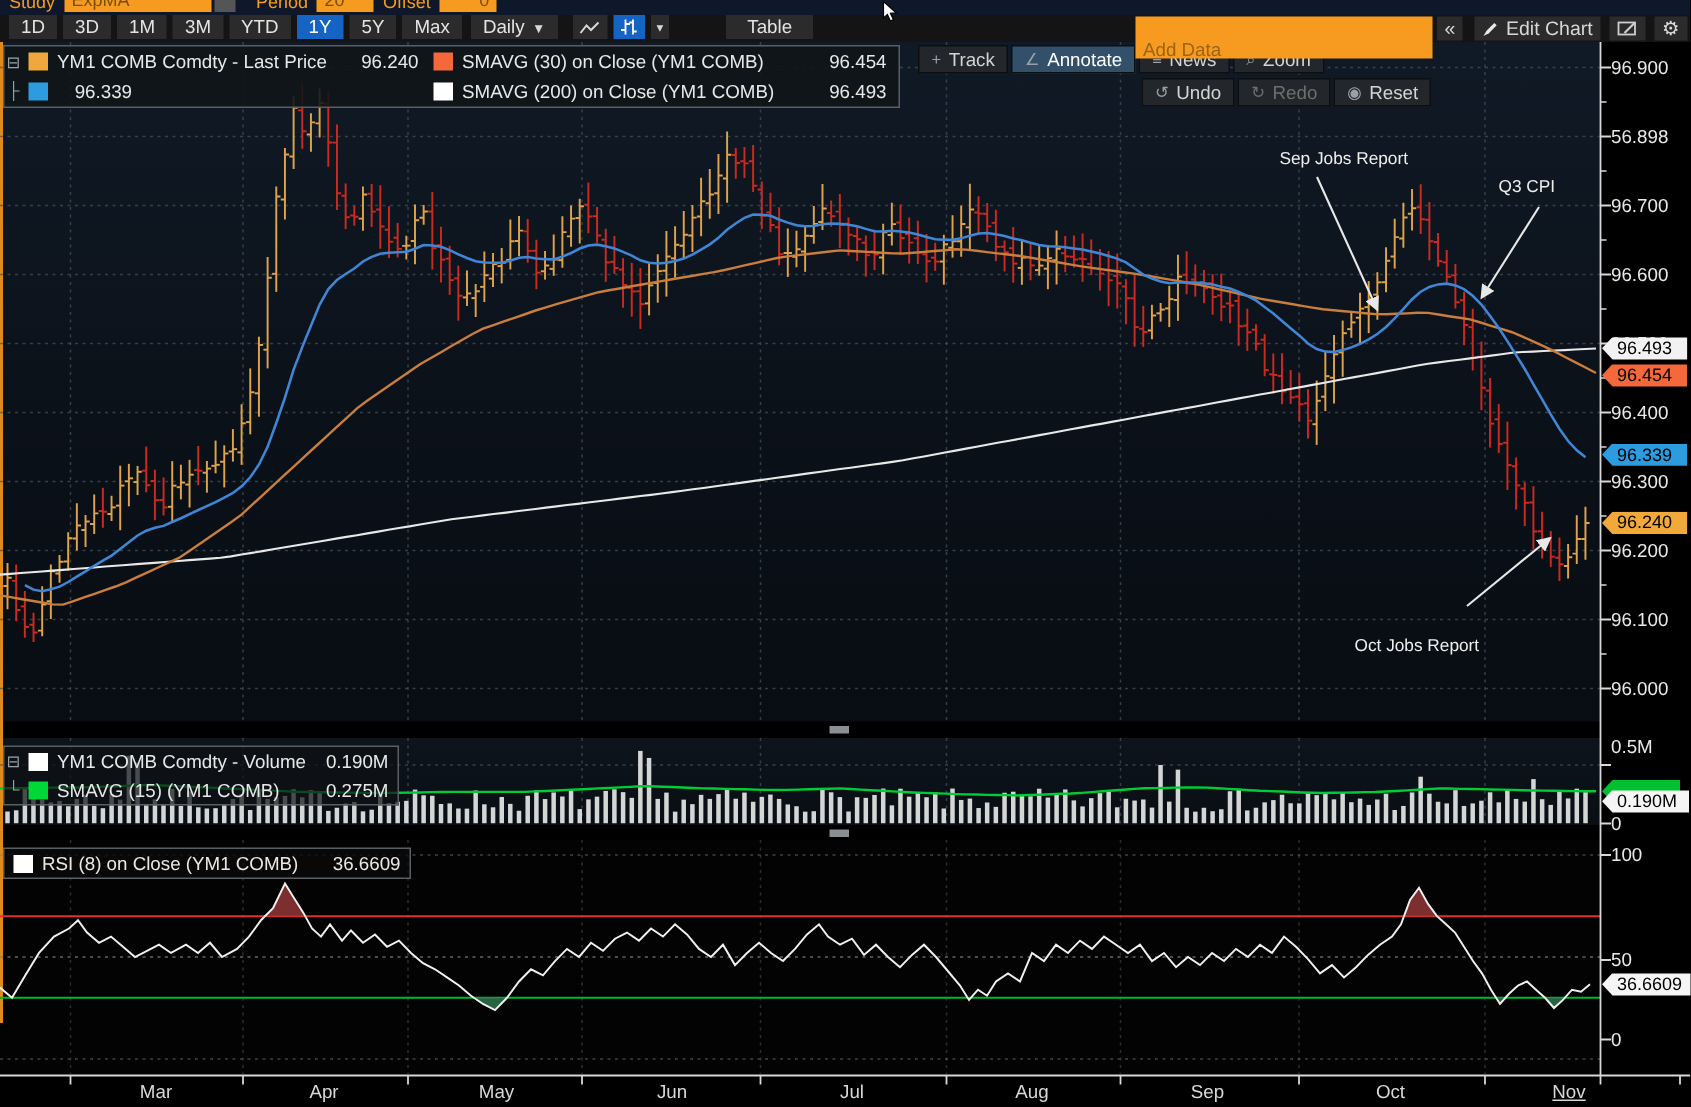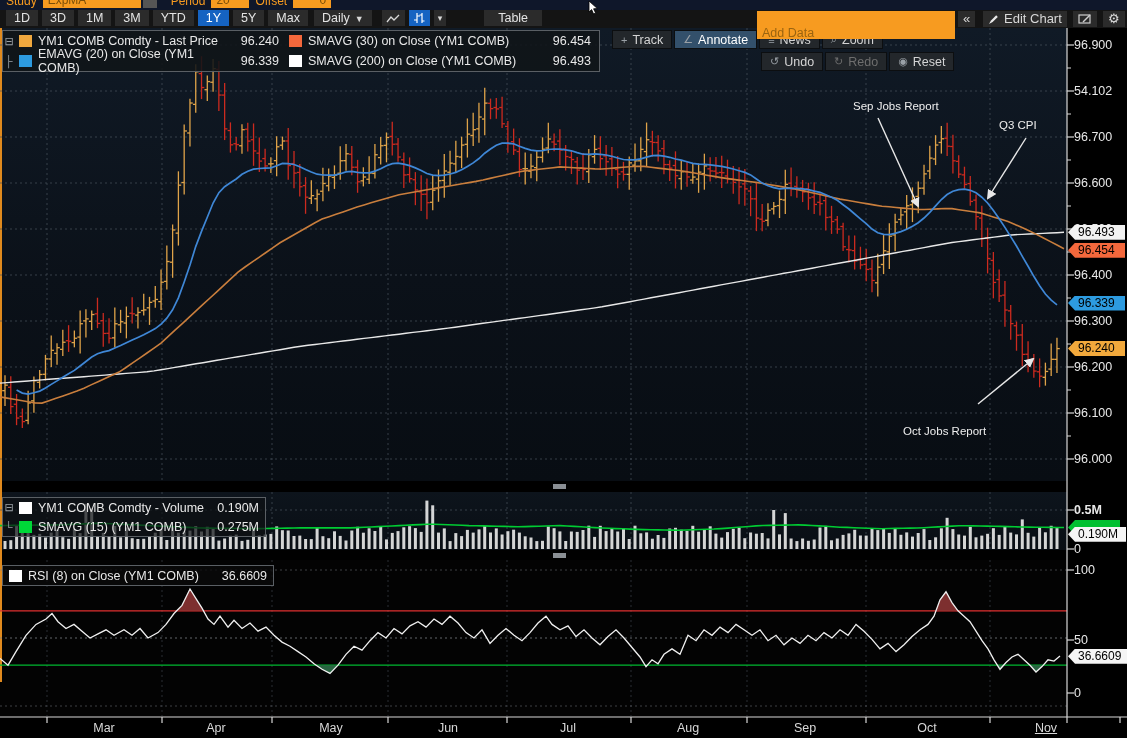--- a/index.html
+++ b/index.html
@@ -980,21 +980,20 @@
     <div class="lg-item" style="width:312px">
       <span class="sw" style="background: rgb(244, 104, 60);"></span>
       <span style="flex:1">SMAVG (30)  on Close (YM1 COMB)</span>
       <span class="lg-val" style="width:50px">96.454</span>
     </div>
   </div>
   <div class="lg-row">
     <span class="tree">├</span>
     <div class="lg-item" style="width:270px">
       <span class="sw" style="background: rgb(45, 155, 224);"></span>
-      <span style="flex:1">EMAVG (20)  on Close (YM1 COMB)</span>
       <span class="lg-val" style="width:50px">96.339</span>
     </div>
     <div class="lg-item" style="width:312px">
       <span class="sw" style="background: rgb(255, 255, 255);"></span>
       <span style="flex:1">SMAVG (200)  on Close (YM1 COMB)</span>
       <span class="lg-val" style="width:50px">96.493</span>
     </div>
   </div>
 </div>
 
@@ -1055,30 +1054,30 @@
   </div>
 
 <div class="handle" style="left:553px;top:484px"></div>
 <div class="handle" style="left:553px;top:553px"></div>
 
 <svg class="abs" id="cursor" width="12" height="14">
   <polygon points="1,0 1,11 3.6,8.6 5.6,13 7.6,12 5.6,7.8 9.4,7.6" fill="#fff" stroke="#000" stroke-width="0.8"></polygon>
 </svg>
 
 <div class="ylab" style="top: 45px;">96.900</div>
-<div class="ylab" style="top: 91px;">54.102</div>
+<div class="ylab" style="top: 91px;">56.898</div>
 <div class="ylab" style="top: 137px;">96.700</div>
 <div class="ylab" style="top: 183px;">96.600</div>
 <div class="ylab" style="top: 229px;">96.500</div>
 <div class="ylab" style="top: 275px;">96.400</div>
 <div class="ylab" style="top: 321px;">96.300</div>
 <div class="ylab" style="top: 367px;">96.200</div>
 <div class="ylab" style="top: 413px;">96.100</div>
 <div class="ylab" style="top: 459px;">96.000</div>
-<div class="ylab" style="top: 510px; font-weight: bold;">0.5M</div>
+<div class="ylab" style="top: 498px;">0.5M</div>
 <div class="ylab" style="top: 549px;">0</div>
 <div class="ylab" style="top: 570px;">100</div>
 <div class="ylab" style="top: 640px;">50</div>
 <div class="ylab" style="top: 693px;">0</div>
 <div class="mlab" style="left: 104px;">Mar</div>
 <div class="mlab" style="left: 216px;">Apr</div>
 <div class="mlab" style="left: 331px;">May</div>
 <div class="mlab" style="left: 448px;">Jun</div>
 <div class="mlab" style="left: 568px;">Jul</div>
 <div class="mlab" style="left: 688px;">Aug</div>

